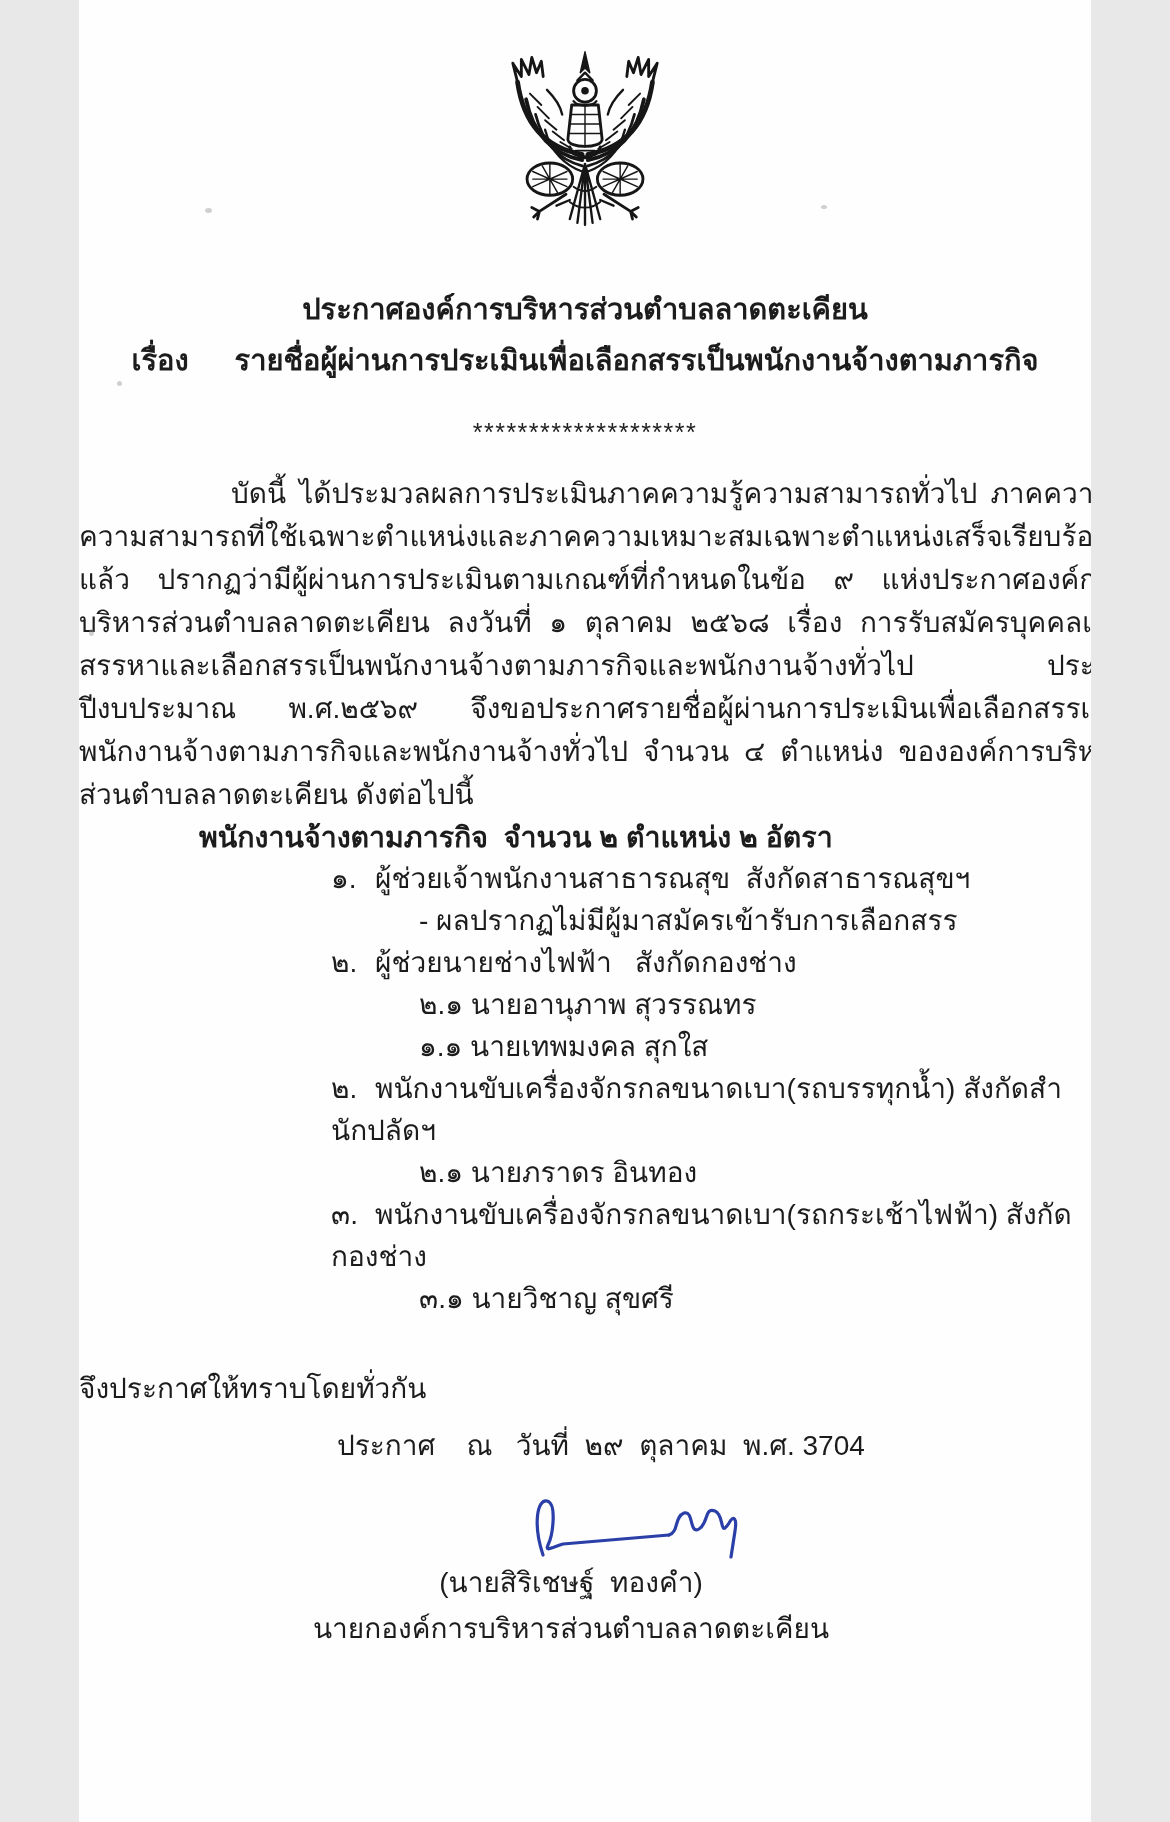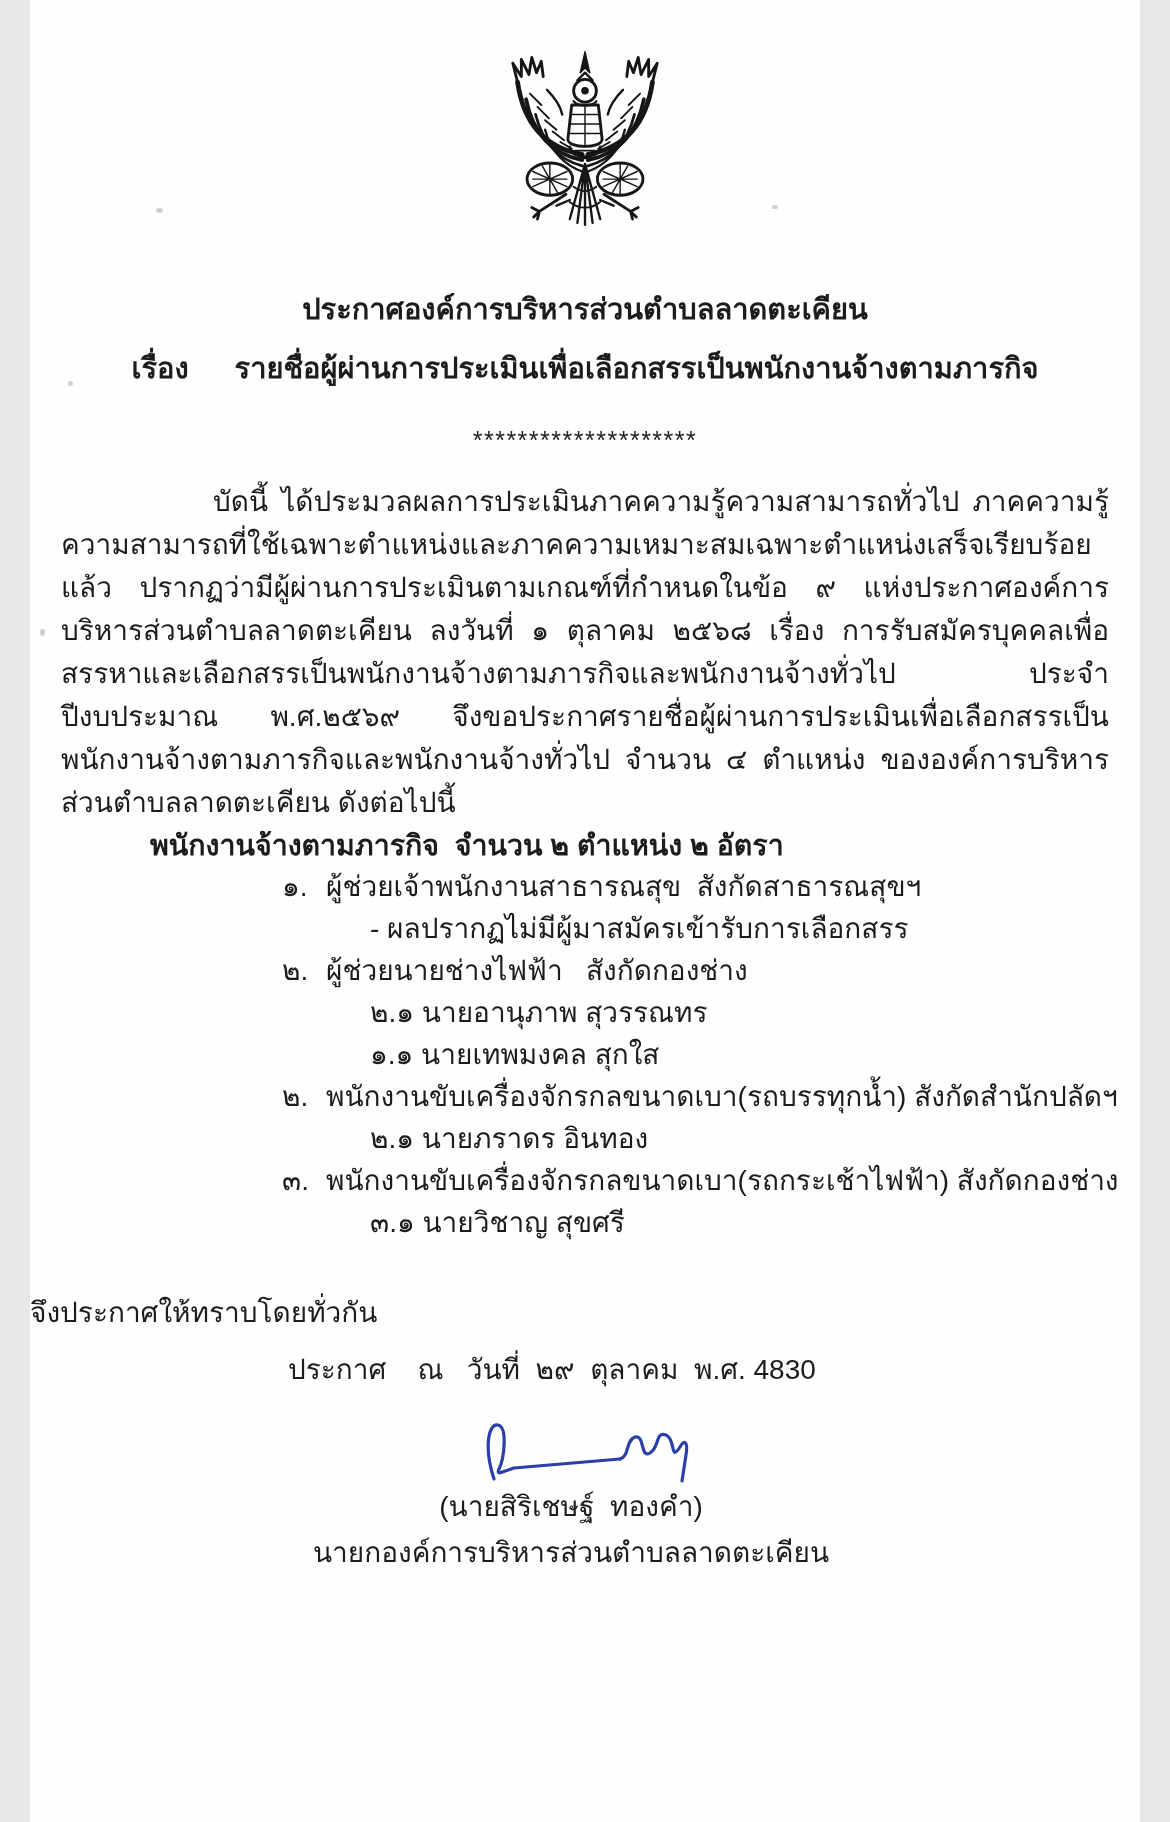--- a/index.html
+++ b/index.html
@@ -1,28 +1,28 @@
 <!DOCTYPE html>
 <html lang="th"><head>
 <meta charset="utf-8">
 <style>
   html,body{margin:0;padding:0;background:#e8e8e8;}
   .page{
     position:relative;
-    width:1110px;height:1822px;
+    width:1012px;height:1822px;
     margin:0 auto;
     background:#fefefe;
     font-family:"Liberation Sans","DejaVu Sans",sans-serif;
     color:#1c1c1c;
     overflow:hidden;
   }
   .emblem{width:192px;height:190px;margin:48px auto 0;}
   .emblem svg{width:100%;height:100%;}
   .doc-title{margin-top:50px;text-align:center;font-size:29px;font-weight:bold;line-height:42px;}
-  .subject-row{margin-top:16px;display:flex;justify-content:center;gap:46px;font-size:29px;font-weight:bold;line-height:44px;}
+  .subject-row{margin-top:8px;display:flex;justify-content:center;gap:46px;font-size:29px;font-weight:bold;line-height:44px;}
   .stars{margin-top:32px;text-align:center;font-size:25px;letter-spacing:1.5px;line-height:36px;color:#222;}
   .para{width:1048px;margin:0 auto;text-align:justify;font-size:28px;line-height:43px;text-indent:152px;}
   .para.p1{margin-top:46px;}
   .para.p2{margin-top:22px;}
   .sect-heading{padding-left:120px;font-weight:bold;font-size:28.5px;line-height:42px;white-space:pre-wrap;}
   .item-line{padding-left:252px;font-size:28px;line-height:42px;white-space:pre-wrap;}
   .item-line .num{display:inline-block;min-width:44px;}
   .sub-line{padding-left:340px;font-size:28px;line-height:42px;white-space:pre-wrap;}
   .ack-line{margin-top:48px;font-size:28px;line-height:42px;}
   .date-line{margin-top:15px;padding-left:258px;font-size:28px;line-height:42px;white-space:pre-wrap;}
@@ -107,21 +107,21 @@
   <div class="item-line"><span class="num">๒.</span><span>ผู้ช่วยนายช่างไฟฟ้า   สังกัดกองช่าง</span></div>
   <div class="sub-line">๒.๑ นายอานุภาพ สุวรรณทร</div>
 
   <div class="sub-line">๑.๑ นายเทพมงคล สุกใส</div>
   <div class="item-line"><span class="num">๒.</span><span>พนักงานขับเครื่องจักรกลขนาดเบา(รถบรรทุกน้ำ) สังกัดสำนักปลัดฯ</span></div>
   <div class="sub-line">๒.๑ นายภราดร อินทอง</div>
   <div class="item-line"><span class="num">๓.</span><span>พนักงานขับเครื่องจักรกลขนาดเบา(รถกระเช้าไฟฟ้า) สังกัดกองช่าง</span></div>
   <div class="sub-line">๓.๑ นายวิชาญ สุขศรี</div>
 
   <div class="ack-line">จึงประกาศให้ทราบโดยทั่วกัน</div>
-  <div class="date-line">ประกาศ    ณ   วันที่  ๒๙  ตุลาคม  พ.ศ. 4830</div>
+  <div class="date-line">ประกาศ    ณ   วันที่  ๒๙  ตุลาคม  พ.ศ. 3704</div>
 
   <div class="signature">
     <svg viewBox="0 0 250 72" xmlns="http://www.w3.org/2000/svg" fill="none" stroke="#2b3fa8" stroke-width="3.2" stroke-linecap="round" stroke-linejoin="round">
       <path d="M16,64 C6,34 10,8 20,10 C30,12 26,44 21,54 C18,61 24,57 36,53 L142,44"></path>
       <path d="M142,44 C152,41 147,26 157,22 C167,19 162,44 172,38 C182,32 177,16 188,20 C198,24 192,48 202,32 C207,23 210,28 208,40 L204,66"></path>
     </svg>
   </div>
 
   <div class="signer-name">(นายสิริเชษฐ์  ทองคำ)</div>
   <div class="signer-title">นายกองค์การบริหารส่วนตำบลลาดตะเคียน</div>

